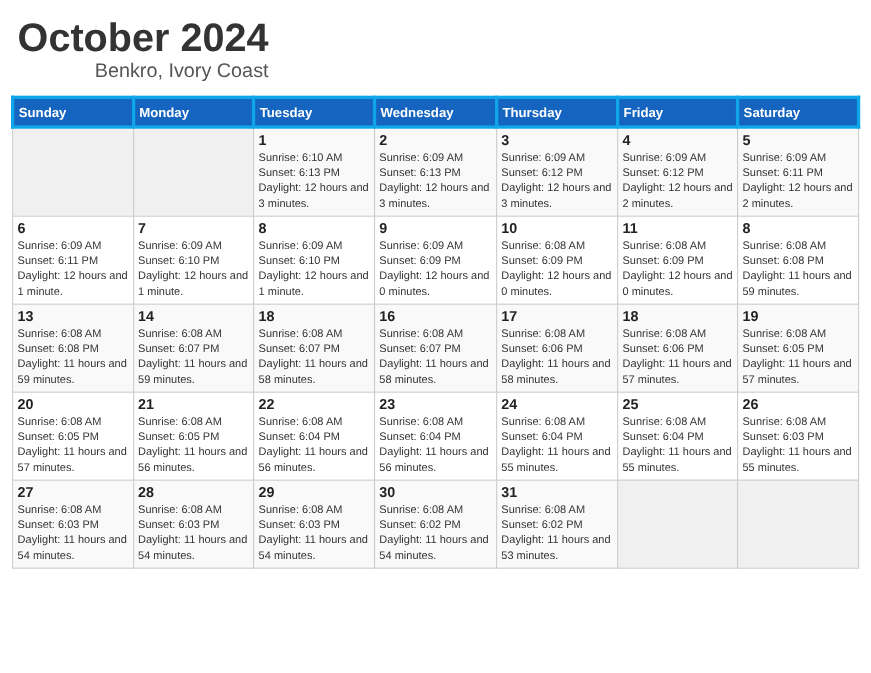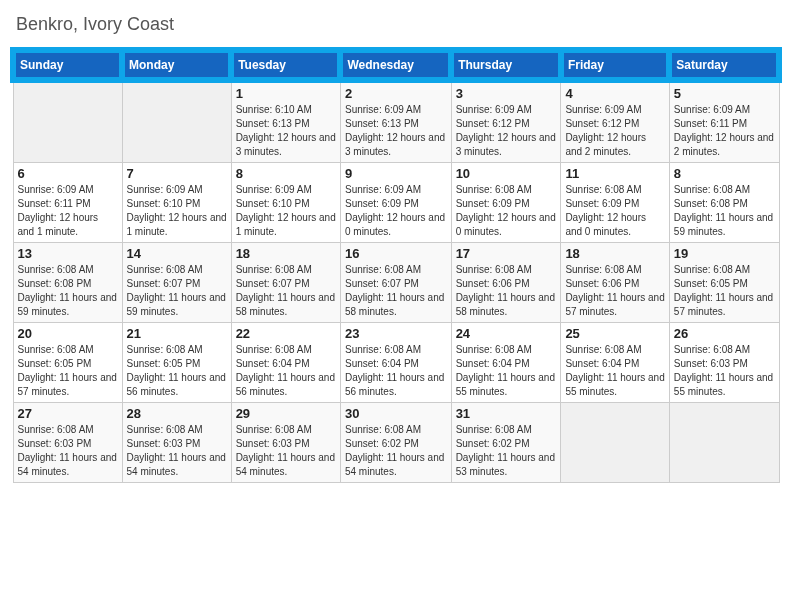--- a/index.html
+++ b/index.html
@@ -59,21 +59,21 @@
       width: 100%;
       border-collapse: collapse;
       border: 1px solid #ccc;
     }
     .calendar th {
       background: #1565C0;
       color: #fff;
       font-size: 12px;
       padding: 5px 4px;
       text-align: left;
-      border: 6px solid #0ea5e9;
+      border: 3px solid #0ea5e9;
       font-weight: bold;
     }
     .calendar td {
       vertical-align: top;
       border: 1px solid #ccc;
       padding: 3px 4px;
       width: 113px;
       min-height: 80px;
       background: #fff;
       font-size: 10.5px;
@@ -99,20 +99,21 @@
     }
     .empty-cell {
       background: #f0f0f0 !important;
     }
   </style>
 </head>
 <body>
 
 <div class="header">
   <div class="title-block">
+    <div class="month-title">October 2024</div>
     <div class="subtitle">Benkro, Ivory Coast</div>
   </div>
 </div>
 
 <table class="calendar">
   <thead>
     <tr>
     <th>Sunday</th>
         <th>Monday</th>
         <th>Tuesday</th>

